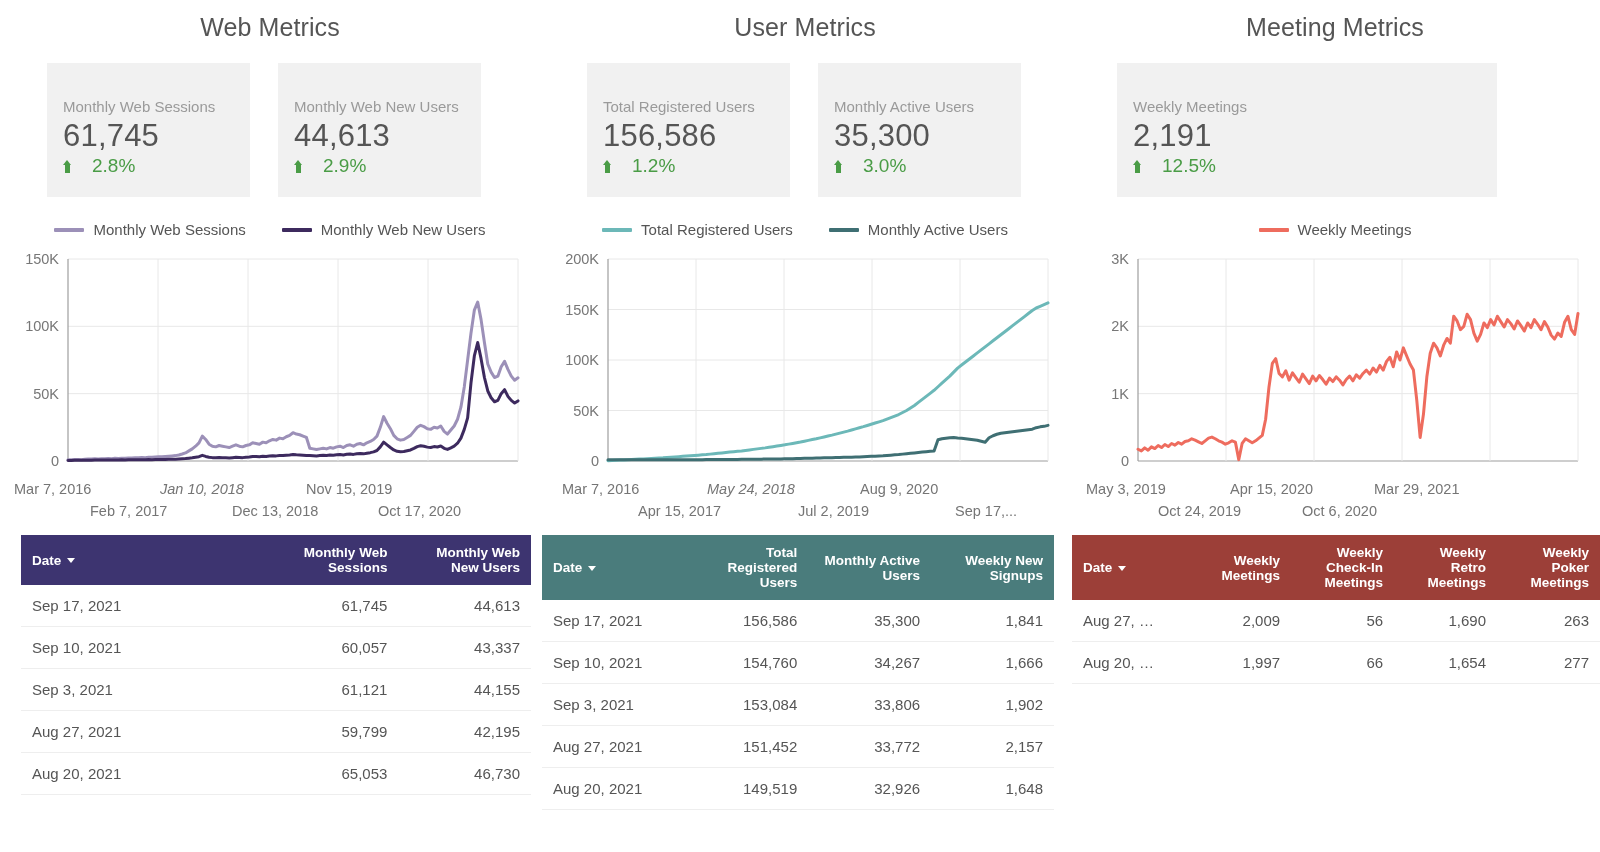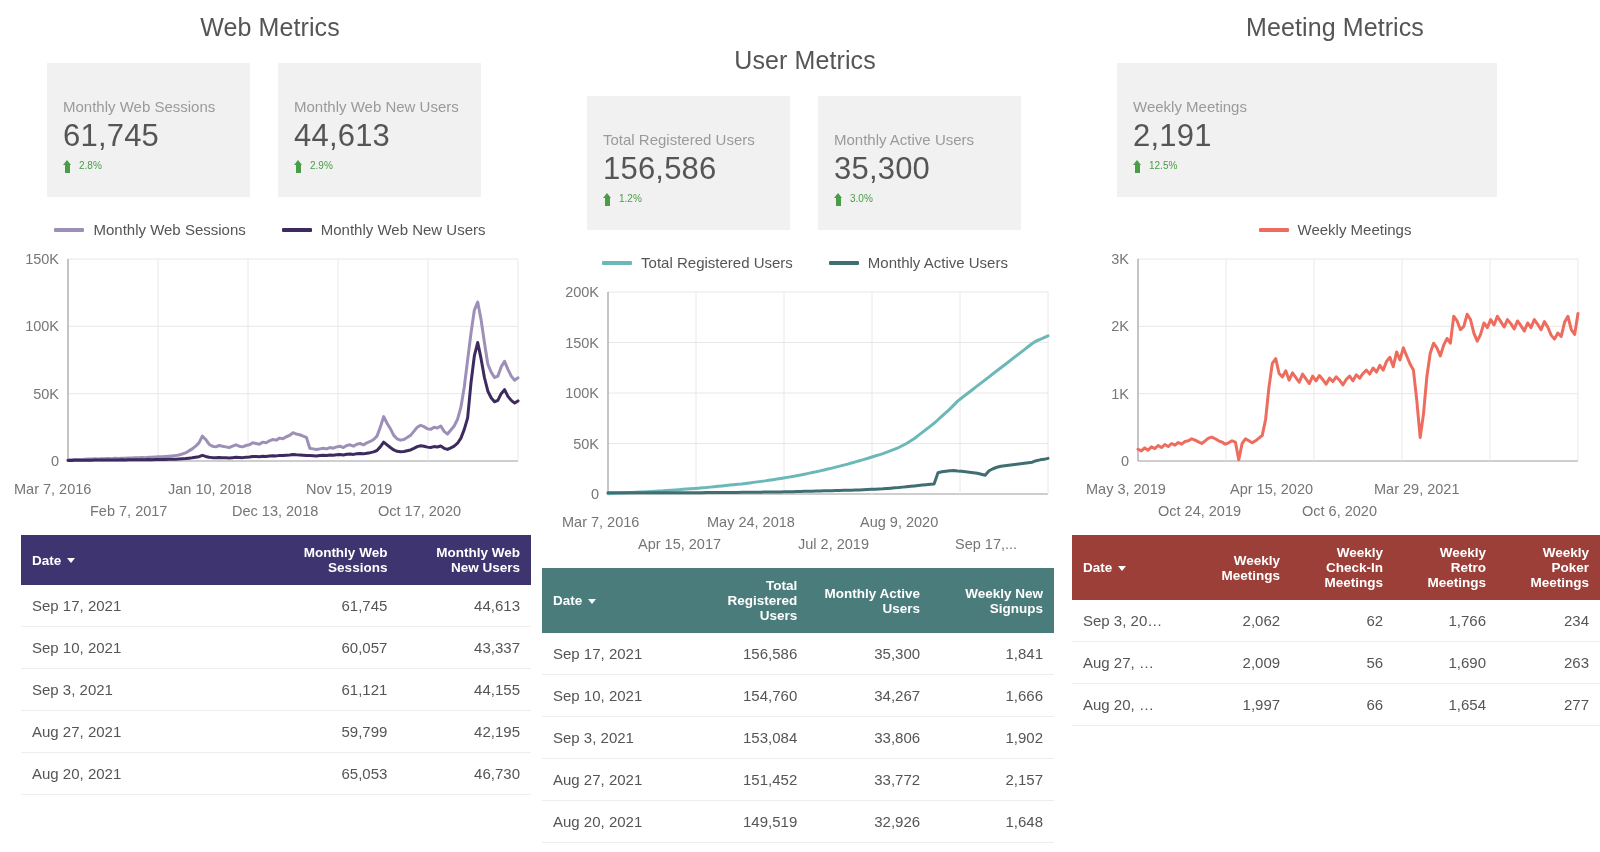--- a/index.html
+++ b/index.html
@@ -10,21 +10,21 @@
     overflow: hidden;
   }
   .dashboard {
     width: 1600px; height: 852px;
     display: flex;
     flex-direction: row;
     align-items: flex-start;
   }
   .panel { position: relative; height: 708px; }
   .panel-web     { width: 540px; }
-  .panel-user    { width: 530px; margin-top: 33px; }
+  .panel-user    { width: 530px; }
   .panel-meeting { width: 530px; }
 
   .panel-title {
     text-align: center;
     font-size: 25px;
     color: #555555;
     font-weight: 400;
     padding-top: 13px;
     letter-spacing: 0.1px;
   }
@@ -32,21 +32,21 @@
   
   .cards { display: flex; flex-direction: row; gap: 28px; padding: 21px 0 0 47px; }
   .card {
     background: #f1f1f1;
     width: 203px; height: 134px;
     padding: 34px 0 0 16px;
   }
   .card-wide { width: 380px; }
   .card-label { font-size: 15px; color: #9a9a9a; font-weight: 400; line-height: 19px; }
   .card-value { font-size: 31px; color: #555555; font-weight: 400; line-height: 40px; letter-spacing: 0.2px; }
-  .card-delta { font-size: 10px; color: #4a9c46; line-height: 20px; display: flex; align-items: center; gap: 7px; }
+  .card-delta { font-size: 19px; color: #4a9c46; line-height: 20px; display: flex; align-items: center; gap: 20px; }
   .up-arrow { display: inline-block; width: 9px; height: 13px; position: relative; }
   .up-arrow:before {
     content: ""; position: absolute; left: 2px; top: 4px;
     width: 5px; height: 9px; background: #4a9c46;
   }
   .up-arrow:after {
     content: ""; position: absolute; left: 0; top: 0;
     border-left: 4.5px solid transparent; border-right: 4.5px solid transparent;
     border-bottom: 5px solid #4a9c46;
   }
@@ -144,21 +144,21 @@
           <line x1="338" x2="338" y1="10" y2="212" stroke="#e8e8e8" stroke-width="1"></line>
           <line x1="428" x2="428" y1="10" y2="212" stroke="#e8e8e8" stroke-width="1"></line>
           <line x1="518" x2="518" y1="10" y2="212" stroke="#e8e8e8" stroke-width="1"></line>
           <line x1="68" x2="68" y1="10" y2="212" stroke="#9e9e9e" stroke-width="1.2"></line>
           <polyline points="68.00,210.79 71.36,210.65 74.72,210.52 78.07,210.38 81.43,210.65 84.79,210.25 88.15,209.98 91.51,210.11 94.87,209.85 98.22,209.98 101.58,209.71 104.94,209.85 108.30,209.58 111.66,209.71 115.01,209.31 118.37,209.44 121.73,209.17 125.09,209.31 128.45,208.90 131.81,209.04 135.16,208.63 138.52,208.77 141.88,208.50 145.24,208.63 148.60,208.23 151.96,208.36 155.31,207.96 158.67,207.69 162.03,207.83 165.39,207.42 168.75,207.15 172.10,206.88 175.46,206.61 178.82,205.94 182.18,205.00 185.54,203.92 188.90,201.90 192.25,199.88 195.61,197.19 198.97,193.82 202.33,187.09 205.69,190.45 209.04,195.17 212.40,197.19 215.76,197.86 219.12,196.51 222.48,197.19 225.84,197.86 229.19,198.53 232.55,197.19 235.91,195.84 239.27,197.19 242.63,197.86 245.99,196.51 249.34,195.84 252.70,193.82 256.06,194.49 259.42,195.17 262.78,193.15 266.13,193.82 269.49,191.80 272.85,190.45 276.21,191.13 279.57,189.11 282.93,189.78 286.28,187.76 289.64,186.41 293.00,183.72 296.36,185.07 299.72,185.74 303.07,187.09 306.43,188.43 309.79,199.21 313.15,199.88 316.51,200.55 319.87,199.88 323.22,199.21 326.58,199.88 329.94,198.53 333.30,199.21 336.66,197.86 340.01,197.19 343.37,198.53 346.73,196.51 350.09,195.84 353.45,197.19 356.81,195.17 360.16,194.49 363.52,195.84 366.88,193.82 370.24,192.47 373.60,190.45 376.96,187.09 380.31,178.33 383.67,167.56 387.03,174.29 390.39,179.68 393.75,186.41 397.10,189.78 400.46,191.13 403.82,190.45 407.18,188.43 410.54,186.41 413.90,182.37 417.25,178.33 420.61,176.31 423.97,177.66 427.33,179.68 430.69,180.35 434.04,178.33 437.40,179.01 440.76,176.99 444.12,182.37 447.48,185.07 450.84,181.03 454.19,176.99 457.55,170.25 460.91,158.13 464.27,137.93 467.63,111.00 470.99,84.07 474.34,61.17 477.70,53.09 481.06,70.60 484.42,93.49 487.78,115.04 491.13,123.12 494.49,128.51 497.85,127.16 501.21,117.73 504.57,112.35 507.93,120.43 511.28,127.16 514.64,131.20 518.00,128.85" fill="none" stroke="#9c90b8" stroke-width="3" stroke-linejoin="round" stroke-linecap="round"></polyline>
           <polyline points="68.00,211.46 71.36,211.39 74.72,211.33 78.07,211.30 81.43,211.35 84.79,211.25 88.15,211.17 91.51,211.19 94.87,211.08 98.22,211.12 101.58,211.06 104.94,211.08 108.30,211.00 111.66,211.03 115.01,210.92 118.37,210.95 121.73,210.86 125.09,210.90 128.45,210.79 131.81,210.81 135.16,210.72 138.52,210.75 141.88,210.65 145.24,210.68 148.60,210.59 151.96,210.63 155.31,210.52 158.67,210.45 162.03,210.49 165.39,210.38 168.75,210.32 172.10,210.25 175.46,210.18 178.82,210.05 182.18,209.85 185.54,209.58 188.90,209.17 192.25,208.77 195.61,208.23 198.97,207.69 202.33,206.34 205.69,207.42 209.04,208.23 212.40,208.63 215.76,208.77 219.12,208.50 222.48,208.63 225.84,208.77 229.19,208.90 232.55,208.63 235.91,208.36 239.27,208.50 242.63,208.63 245.99,208.23 249.34,207.96 252.70,207.42 256.06,207.56 259.42,207.69 262.78,207.29 266.13,207.42 269.49,207.02 272.85,206.75 276.21,206.88 279.57,206.48 282.93,206.61 286.28,206.21 289.64,205.94 293.00,205.54 296.36,205.81 299.72,205.94 303.07,206.21 306.43,206.48 309.79,206.61 313.15,206.75 316.51,206.88 319.87,206.61 323.22,206.34 326.58,206.48 329.94,206.07 333.30,206.21 336.66,205.81 340.01,205.54 343.37,205.94 346.73,205.27 350.09,205.00 353.45,205.40 356.81,204.73 360.16,204.46 363.52,204.86 366.88,204.19 370.24,203.65 373.60,202.84 376.96,201.50 380.31,197.86 383.67,193.15 387.03,195.84 390.39,198.53 393.75,200.96 397.10,202.30 400.46,202.84 403.82,202.57 407.18,201.77 410.54,200.96 413.90,199.34 417.25,197.59 420.61,196.78 423.97,197.32 427.33,198.13 430.69,198.53 434.04,197.59 437.40,197.99 440.76,197.05 444.12,199.34 447.48,200.42 450.84,198.80 454.19,197.05 457.55,194.22 460.91,189.11 464.27,180.35 467.63,168.91 470.99,133.89 474.34,106.96 477.70,93.49 481.06,109.65 484.42,128.51 487.78,141.97 491.13,148.71 494.49,152.75 497.85,151.40 501.21,144.67 504.57,140.63 507.93,147.36 511.28,151.40 514.64,154.09 518.00,151.92" fill="none" stroke="#3d2a5e" stroke-width="3" stroke-linejoin="round" stroke-linecap="round"></polyline>
         </svg>
     </div>
     <div class="xaxis-labels">
       <span class="xl" style="left:14px; top:2px;">Mar 7, 2016</span>
-      <span class="xl" style="left:168px; top:2px;">Jan 10, 2018</span>
+      <span class="xl" style="left:160px; top:2px;font-style:italic;">Jan 10, 2018</span>
       <span class="xl" style="left:306px; top:2px;">Nov 15, 2019</span>
       <span class="xl" style="left:90px; top:24px;">Feb 7, 2017</span>
       <span class="xl" style="left:232px; top:24px;">Dec 13, 2018</span>
       <span class="xl" style="left:378px; top:24px;">Oct 17, 2020</span>
     </div>
 
     <div class="table-wrap">
       <table class="tbl-web">
         <colgroup>
             <col style="width:48%">
@@ -253,21 +253,21 @@
           <line x1="332" x2="332" y1="10" y2="212" stroke="#e8e8e8" stroke-width="1"></line>
           <line x1="420" x2="420" y1="10" y2="212" stroke="#e8e8e8" stroke-width="1"></line>
           <line x1="508" x2="508" y1="10" y2="212" stroke="#e8e8e8" stroke-width="1"></line>
           <line x1="68" x2="68" y1="10" y2="212" stroke="#9e9e9e" stroke-width="1.2"></line>
           <polyline points="68.00,211.70 71.93,211.50 75.86,211.29 79.79,211.09 83.71,210.89 87.64,210.69 91.57,210.49 95.50,210.28 99.43,210.08 103.36,209.88 107.29,209.68 111.21,209.47 115.14,209.27 119.07,209.07 123.00,208.87 126.93,208.57 130.86,208.26 134.79,207.96 138.71,207.66 142.64,207.35 146.57,207.05 150.50,206.75 154.43,206.44 158.36,206.14 162.29,205.84 166.21,205.54 170.14,205.13 174.07,204.73 178.00,204.32 181.93,203.92 185.86,203.52 189.79,203.11 193.71,202.71 197.64,202.30 201.57,201.90 205.50,201.40 209.43,200.89 213.36,200.38 217.29,199.88 221.21,199.38 225.14,198.87 229.07,198.26 233.00,197.66 236.93,197.05 240.86,196.45 244.79,195.84 248.71,195.13 252.64,194.43 256.57,193.72 260.50,193.01 264.43,192.20 268.36,191.40 272.29,190.59 276.21,189.78 280.14,188.87 284.07,187.96 288.00,187.05 291.93,186.14 295.86,185.13 299.79,184.12 303.71,183.11 307.64,182.10 311.57,180.99 315.50,179.88 319.43,178.77 323.36,177.66 327.29,176.45 331.21,175.24 335.14,174.02 339.07,172.81 343.00,171.60 346.93,170.09 350.86,168.57 354.79,167.06 358.71,165.54 362.64,163.52 366.57,161.50 370.50,158.97 374.43,156.45 378.36,153.42 382.29,150.39 386.21,147.36 390.14,144.33 394.07,141.30 398.00,137.76 401.93,134.23 405.86,130.69 409.79,127.16 413.71,123.12 417.64,119.08 421.57,116.05 425.50,113.02 429.43,109.99 433.36,106.96 437.29,103.93 441.21,100.90 445.14,97.87 449.07,94.84 453.00,91.81 456.93,88.78 460.86,85.75 464.79,82.72 468.71,79.69 472.64,76.66 476.57,73.63 480.50,70.60 484.43,67.57 488.36,64.54 492.29,61.51 496.21,58.99 500.14,57.37 504.07,55.65 508.00,53.85" fill="none" stroke="#6cb8b8" stroke-width="3" stroke-linejoin="round" stroke-linecap="round"></polyline>
           <polyline points="68.00,210.79 71.93,210.79 75.86,210.79 79.79,210.79 83.71,210.79 87.64,210.79 91.57,210.79 95.50,210.79 99.43,210.79 103.36,210.79 107.29,210.79 111.21,210.79 115.14,210.79 119.07,210.79 123.00,210.79 126.93,210.79 130.86,210.79 134.79,210.74 138.71,210.74 142.64,210.74 146.57,210.69 150.50,210.69 154.43,210.69 158.36,210.64 162.29,210.64 166.21,210.59 170.14,210.59 174.07,210.54 178.00,210.54 181.93,210.49 185.86,210.49 189.79,210.43 193.71,210.38 197.64,210.38 201.57,210.33 205.50,210.28 209.43,210.28 213.36,210.23 217.29,210.18 221.21,210.13 225.14,210.08 229.07,210.03 233.00,209.98 236.93,209.93 240.86,209.88 244.79,209.83 248.71,209.78 252.64,209.68 256.57,209.58 260.50,209.47 264.43,209.37 268.36,209.27 272.29,209.17 276.21,209.07 280.14,208.97 284.07,208.87 288.00,208.77 291.93,208.67 295.86,208.57 299.79,208.47 303.71,208.36 307.64,208.26 311.57,208.16 315.50,208.06 319.43,207.96 323.36,207.76 327.29,207.56 331.21,207.35 335.14,207.15 339.07,206.95 343.00,206.75 346.93,206.44 350.86,206.14 354.79,205.84 358.71,205.54 362.64,205.13 366.57,204.73 370.50,204.32 374.43,203.92 378.36,203.52 382.29,203.11 386.21,202.71 390.14,202.30 394.07,201.90 398.00,190.79 401.93,189.78 405.86,189.28 409.79,188.77 413.71,188.57 417.64,188.97 421.57,189.28 425.50,189.78 429.43,190.28 433.36,190.79 437.29,191.30 441.21,192.31 445.14,193.31 449.07,188.77 453.00,186.75 456.93,185.24 460.86,184.22 464.79,183.72 468.71,183.22 472.64,182.71 476.57,182.21 480.50,181.70 484.43,181.19 488.36,180.69 492.29,180.19 496.21,178.67 500.14,177.86 504.07,177.36 508.00,176.35" fill="none" stroke="#3f6f73" stroke-width="3" stroke-linejoin="round" stroke-linecap="round"></polyline>
         </svg>
     </div>
     <div class="xaxis-labels">
       <span class="xl" style="left:22px; top:2px;">Mar 7, 2016</span>
-      <span class="xl" style="left:167px; top:2px;">May 24, 2018</span>
+      <span class="xl" style="left:167px; top:2px;font-style:italic;">May 24, 2018</span>
       <span class="xl" style="left:320px; top:2px;">Aug 9, 2020</span>
       <span class="xl" style="left:98px; top:24px;">Apr 15, 2017</span>
       <span class="xl" style="left:258px; top:24px;">Jul 2, 2019</span>
       <span class="xl" style="left:415px; top:24px;">Sep 17,...</span>
     </div>
 
     <div class="table-wrap">
       <table class="tbl-user">
         <colgroup>
             <col style="width:28%">
@@ -380,27 +380,20 @@
           <tr>
             <th class="col-date" style="background: rgb(156, 63, 56);"><span>Date</span><span class="sort-caret"></span></th>
             <th style="background: rgb(156, 63, 56);">Weekly Meetings</th>
             <th style="background: rgb(156, 63, 56);">Weekly Check-In Meetings</th>
             <th style="background: rgb(156, 63, 56);">Weekly Retro Meetings</th>
             <th style="background: rgb(156, 63, 56);">Weekly Poker Meetings</th>
           </tr>
         </thead>
         <tbody>
             <tr>
-              <td class="col-date">Sep 3, 20…</td>
-              <td>2,062</td>
-              <td>62</td>
-              <td>1,766</td>
-              <td>234</td>
-            </tr>
-            <tr>
               <td class="col-date">Aug 27, …</td>
               <td>2,009</td>
               <td>56</td>
               <td>1,690</td>
               <td>263</td>
             </tr>
             <tr>
               <td class="col-date">Aug 20, …</td>
               <td>1,997</td>
               <td>66</td>

